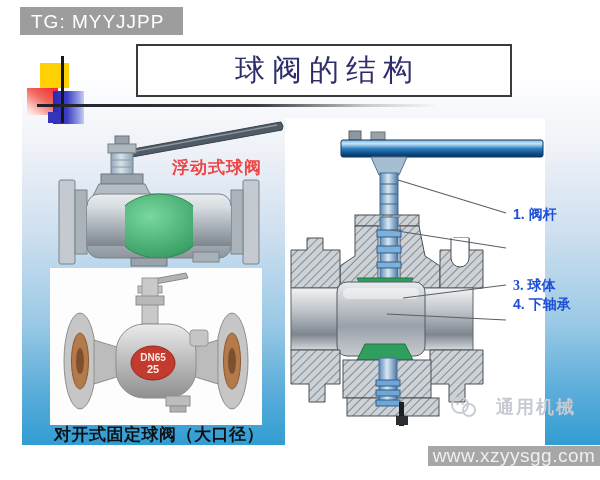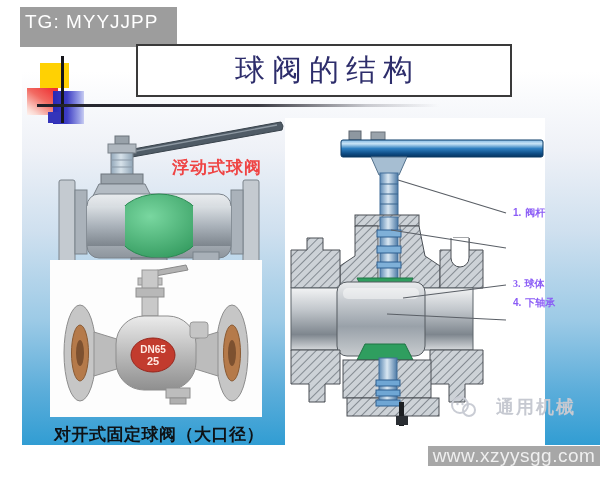--- a/index.html
+++ b/index.html
@@ -3,43 +3,43 @@
 <meta charset="utf-8">
 <style>
   html,body{margin:0;padding:0;background:#ffffff;}
   .stage{position:relative;width:600px;height:480px;background:#ffffff;overflow:hidden;
          font-family:"Liberation Sans","DejaVu Sans",sans-serif;}
   .abs{position:absolute;}
   
   .slide-bg{left:22px;top:0;width:578px;height:445px;
     background:linear-gradient(180deg,#ffffff 0%,#ffffff 16%,#eef1f7 34%,#cfe0ef 52%,#9ccae6 72%,#5badda 88%,#319dd3 100%);}
   
-  .badge{left:20px;top:7px;width:152px;height:40px;background:#9d9d9d;color:#ffffff;
-    font-size:19px;line-height:30px;padding-left:5px;letter-spacing:1px;}
+  .badge{left:20px;top:7px;width:152px;height:28px;background:#9d9d9d;color:#ffffff;
+    font-size:19px;line-height:30px;padding-left:11px;letter-spacing:1px;}
   
   .title-box{left:136px;top:44px;width:372px;height:49px;background:#ffffff;border:2px solid #3a3a3a;
     display:flex;align-items:center;justify-content:center;}
   .title-text{font-family:"Liberation Serif","DejaVu Serif",serif;font-weight:400;font-size:30px;
     color:#2d2d6b;letter-spacing:7px;padding-left:7px;}
   
   .sq-yellow{left:40px;top:63px;width:29px;height:25px;background:#ffd103;}
   .sq-red{left:27px;top:88px;width:31px;height:27px;
     background:linear-gradient(215deg,#ee2f31 5%,#f26a62 45%,#fbd9d2 85%,#fef3ef 100%);}
   .sq-blue{left:53px;top:91px;width:31px;height:33px;
     background:linear-gradient(90deg,#2828b4 0%,#3d3dc4 45%,#9aa0e6 85%,#c9cdf2 100%);}
   .sq-blue-tab{left:48px;top:112px;width:13px;height:11px;background:#3434ba;}
   .v-line{left:61px;top:56px;width:3px;height:67px;background:#15151a;}
   .h-line{left:37px;top:104px;width:402px;height:3px;
     background:linear-gradient(90deg,#202028 0%,#3a3a42 55%,rgba(130,130,140,.4) 82%,rgba(200,200,210,0) 100%);}
   
   .cap-floating{left:172px;top:156px;font-size:17px;font-weight:700;color:#ef4444;letter-spacing:1px;}
   .cap-fixed{left:54px;top:423px;font-size:17px;font-weight:700;color:#0e1216;letter-spacing:0.5px;}
-  .photo-card{left:50px;top:260px;width:212px;height:157px;background:#fdfdfd;}
+  .photo-card{left:50px;top:268px;width:212px;height:157px;background:#fdfdfd;}
   .diagram-card{left:285px;top:118px;width:260px;height:327px;background:#ffffff;}
-  .part-label{left:513px;width:86px;font-size:10px;font-weight:700;color:#8b5cf6;white-space:nowrap;}
+  .part-label{left:513px;width:86px;font-size:14px;font-weight:700;color:#1d4ed8;white-space:nowrap;}
   .part-label span{display:inline-block;}
   .part-num{margin-right:4px;}
   
   .wm{left:450px;top:395px;display:flex;align-items:center;gap:20px;color:#c6c9d1;font-size:18px;
     font-weight:700;letter-spacing:2px;}
   
   .url-bar{left:428px;top:446px;width:172px;height:20px;background:#a7a7a7;color:#efefef;
     font-size:19px;display:flex;align-items:center;justify-content:center;letter-spacing:0.5px;}
 </style>
 </head>

